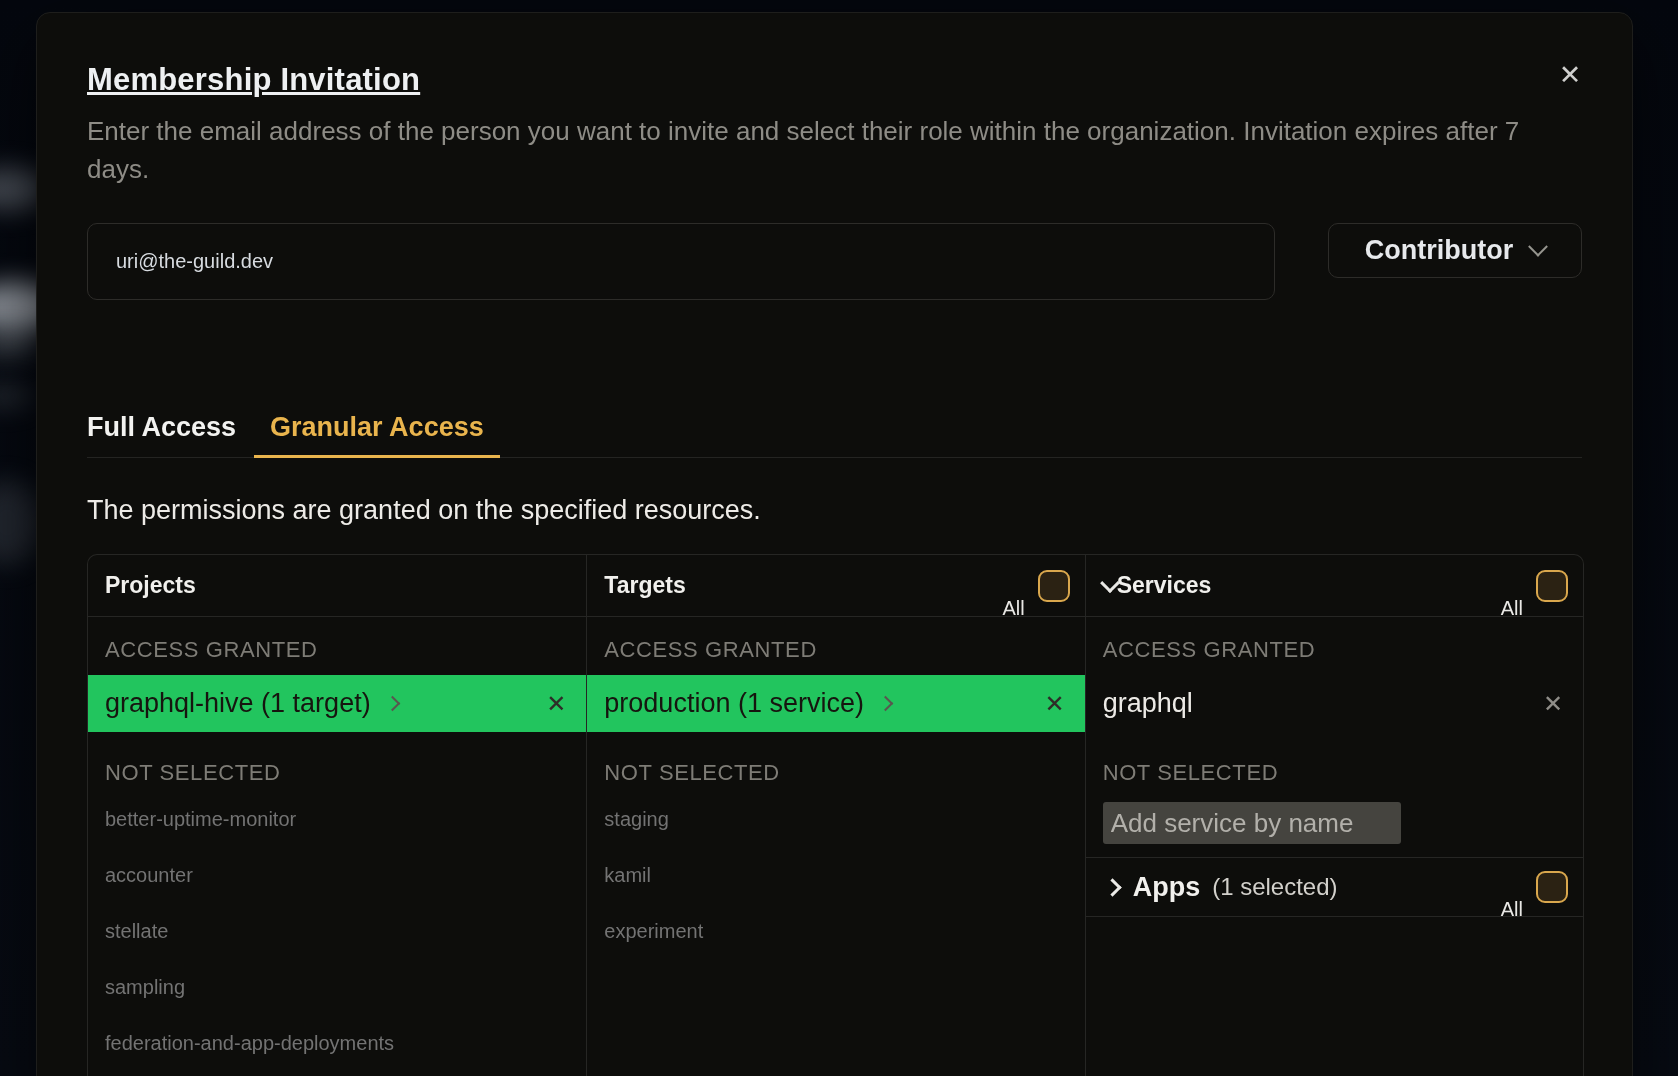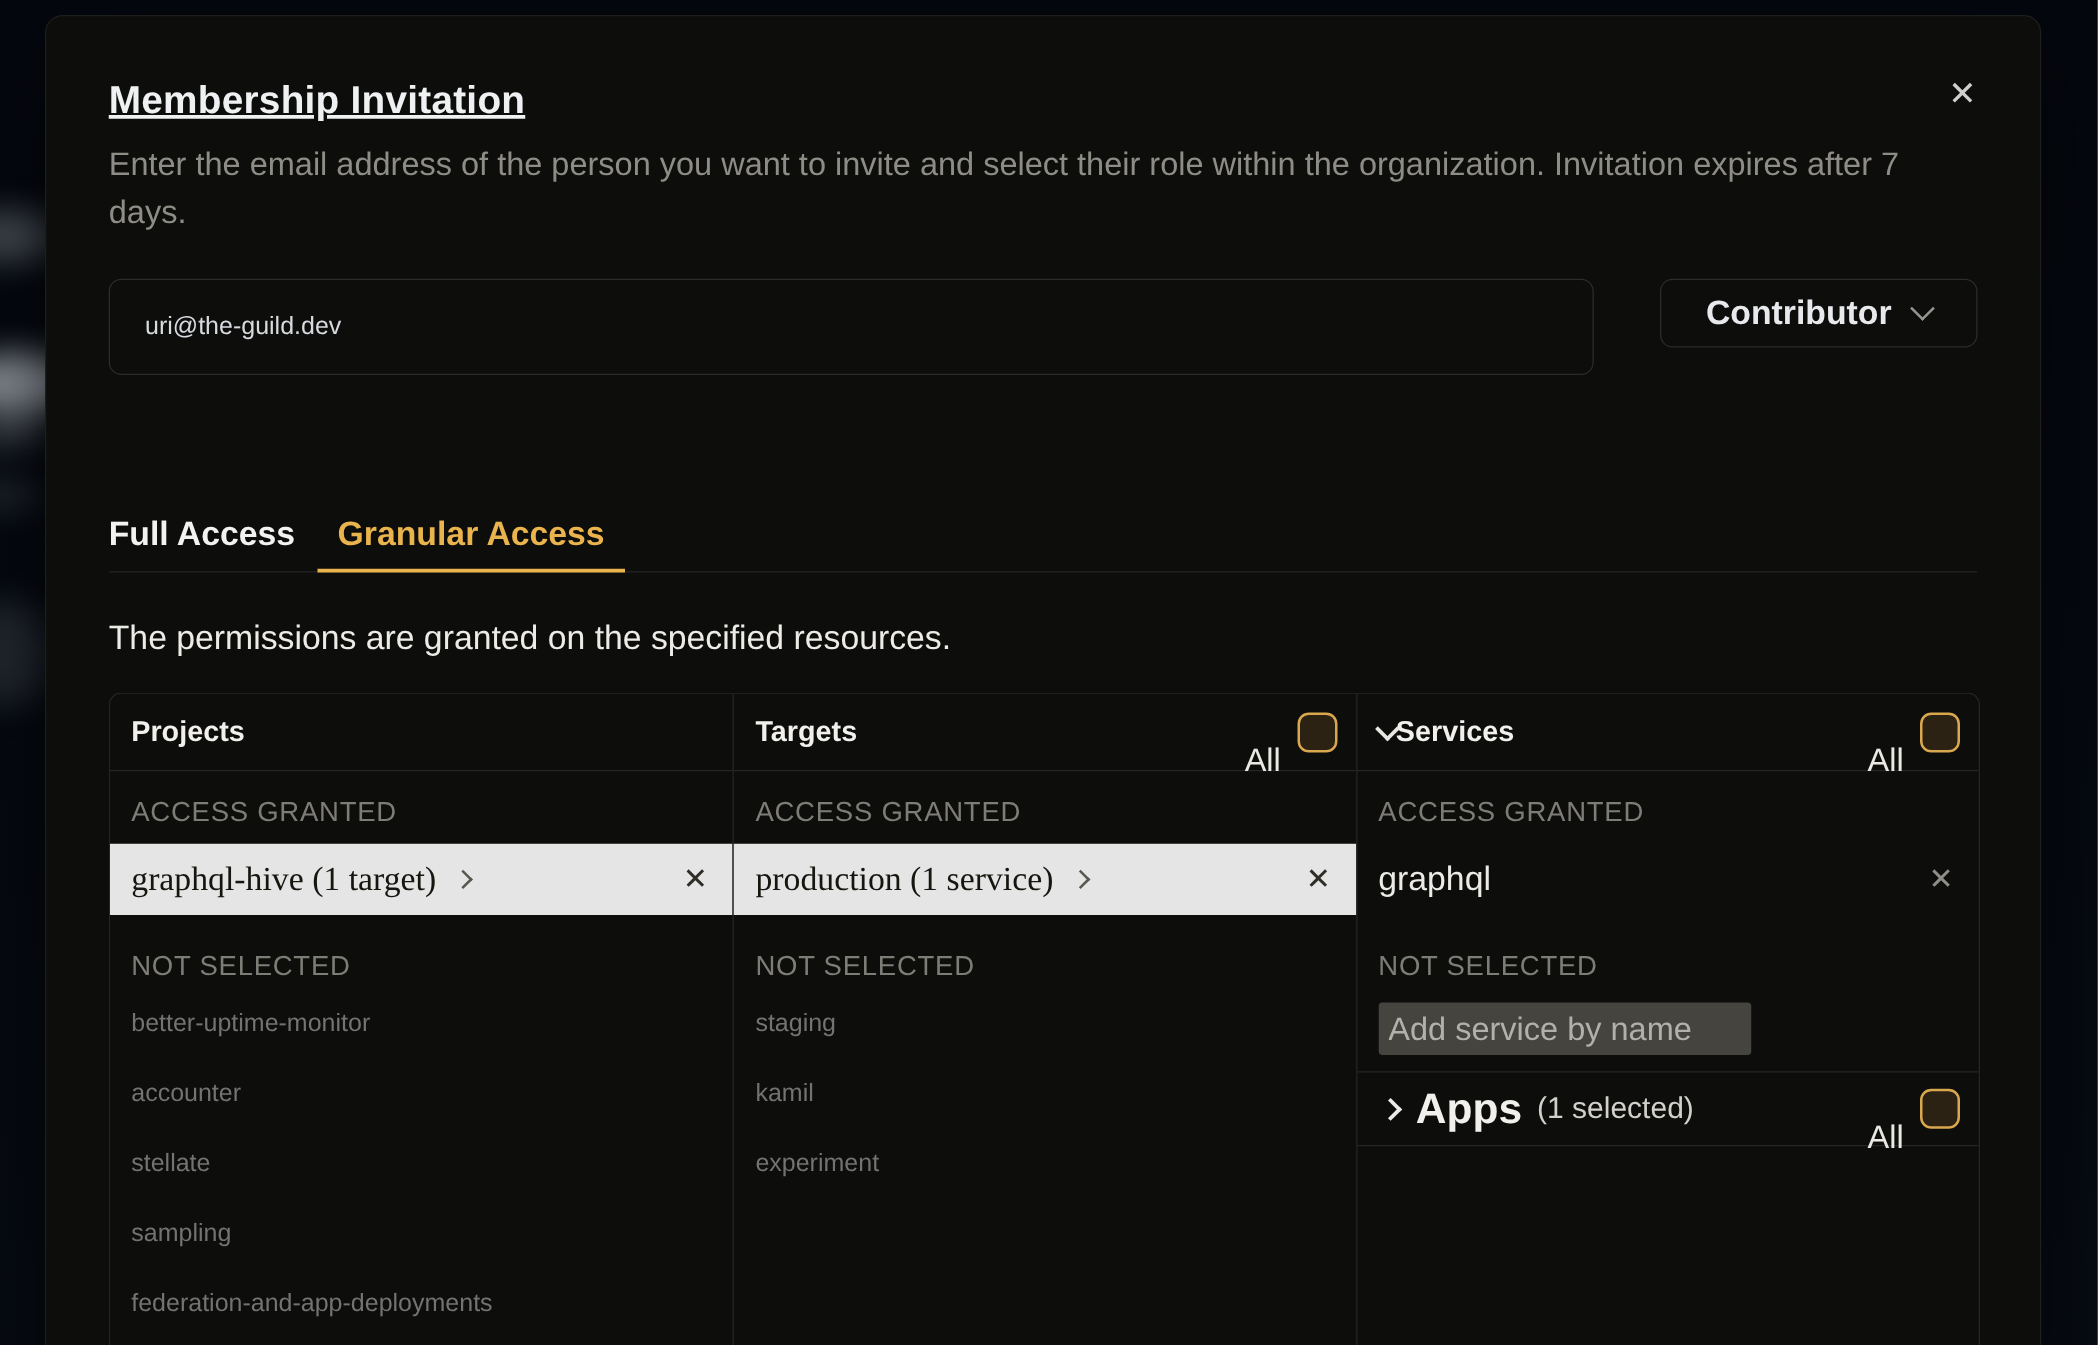--- a/index.html
+++ b/index.html
@@ -57,31 +57,31 @@
     display:flex;flex-direction:column;overflow:hidden;
   }
   .thead{display:grid;grid-template-columns:1fr 1fr 1fr;border-bottom:1px solid #262624;}
   .th{height:61px;display:flex;align-items:center;padding:0 15px 0 17px;box-sizing:border-box;}
   .th + .th{border-left:1px solid #262624;}
   .htitle{font-size:23px;font-weight:700;color:#f1f0ed;}
   .hleft{display:flex;align-items:center;}
   .hdr-chev{width:11px;height:11px;transform:rotate(45deg) translate(-2px,-2px);color:#e8e7e4;border-width:3px;}
   .grow{flex:1;}
   .allwrap{display:flex;align-items:center;gap:13px;cursor:pointer;}
-  .alltxt{font-size:26px;color:#e9e8e5;margin-top:45px;}
+  .alltxt{font-size:20px;color:#e9e8e5;margin-top:45px;}
   .checkbox{width:32px;height:32px;box-sizing:border-box;border:2px solid #d9a74d;border-radius:9px;background:#2b2213;cursor:pointer;}
 
   .tbody{display:grid;grid-template-columns:1fr 1fr 1fr;flex:1;}
   .col{display:flex;flex-direction:column;}
   .col + .col{border-left:1px solid #262624;}
   .seclabel{margin:20px 0 0;padding:0 17px;font-size:22px;letter-spacing:.6px;color:#7e7c76;height:26px;line-height:26px;}
   .seclabel.mt{margin-top:28px;}
   .selrow{
-    margin-top:12px;height:57px;background:#e5e5e5;display:flex;align-items:center;
-    padding:0 20px 0 17px;cursor:pointer;font-family:Liberation Serif, serif;
+    margin-top:12px;height:57px;background:#22c55e;display:flex;align-items:center;
+    padding:0 20px 0 17px;cursor:pointer;
   }
   .selname{font-size:27px;color:#16150f;}
   .row-chev{width:9px;height:9px;transform:rotate(-45deg);color:#59574f;margin-left:16px;border-width:2.5px;}
   .xdark{font-size:24px;color:#2e2d28;cursor:pointer;line-height:1;}
   .xgray{font-size:24px;color:#8f8d88;cursor:pointer;line-height:1;}
   .opts{margin-top:5px;}
   .opt{height:56px;display:flex;align-items:center;padding:0 17px;font-size:20px;color:#737373;cursor:pointer;}
 
   .svcrow{
     margin-top:12px;height:57px;display:flex;align-items:center;justify-content:space-between;
@@ -92,21 +92,21 @@
     margin:16px 0 13px 17px;width:298px;height:42px;box-sizing:border-box;
     background:#45443f;border:none;border-radius:3px;padding:0 8px;
     font-size:26px;color:#e6e4e0;font-family:inherit;outline:none;
   }
   .addsvc::placeholder{color:#b2b0aa;opacity:1;}
   .appsrow{
     border-top:1px solid #262624;border-bottom:1px solid #262624;
     height:58px;display:flex;align-items:center;gap:14px;padding:0 15px 0 20px;cursor:pointer;
   }
   .apps-chev{width:10px;height:10px;transform:rotate(-45deg);color:#ecebe8;border-width:3px;}
-  .apps-name{font-size:34px;font-weight:700;color:#f1f0ed;}
+  .apps-name{font-size:27px;font-weight:700;color:#f1f0ed;}
   .apps-count{font-size:24px;color:#d2d0cb;margin-left:-2px;}
 </style>
 </head>
 <body>
 
 <div class="blob b1"></div>
 <div class="blob b2"></div>
 <div class="blob b3"></div>
 <div class="blob b4"></div>
 <div class="blob b5"></div>

